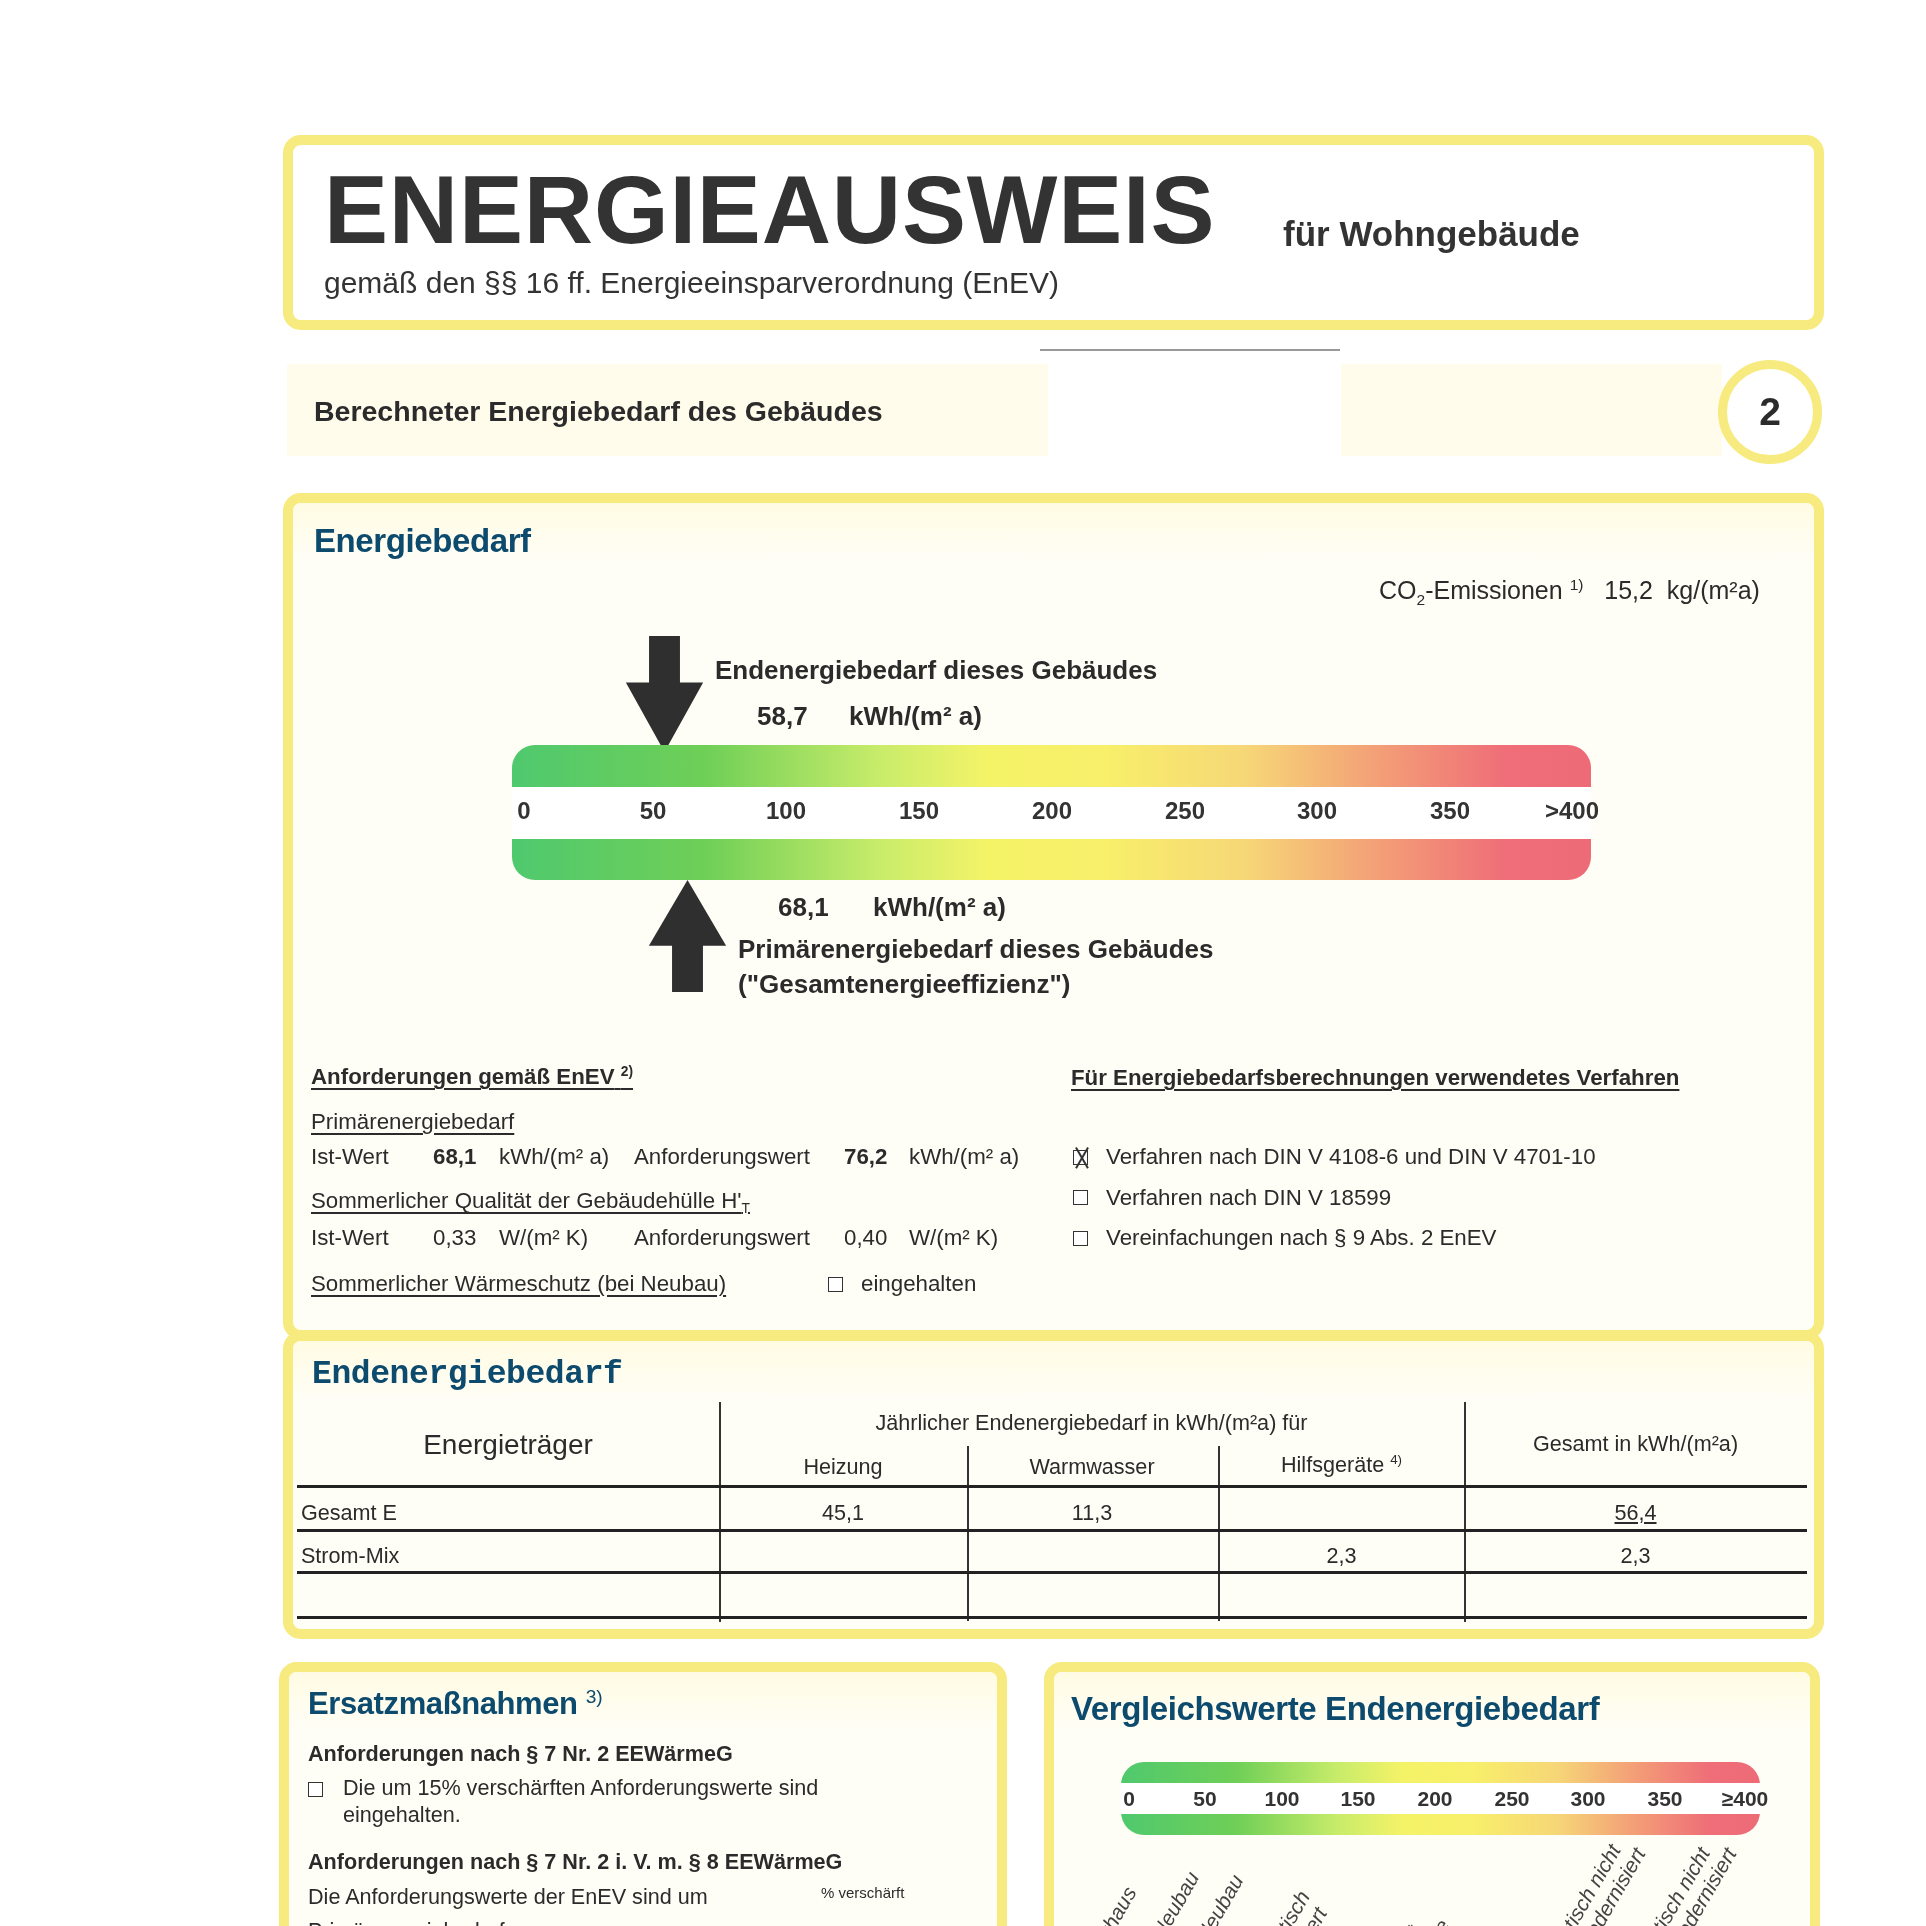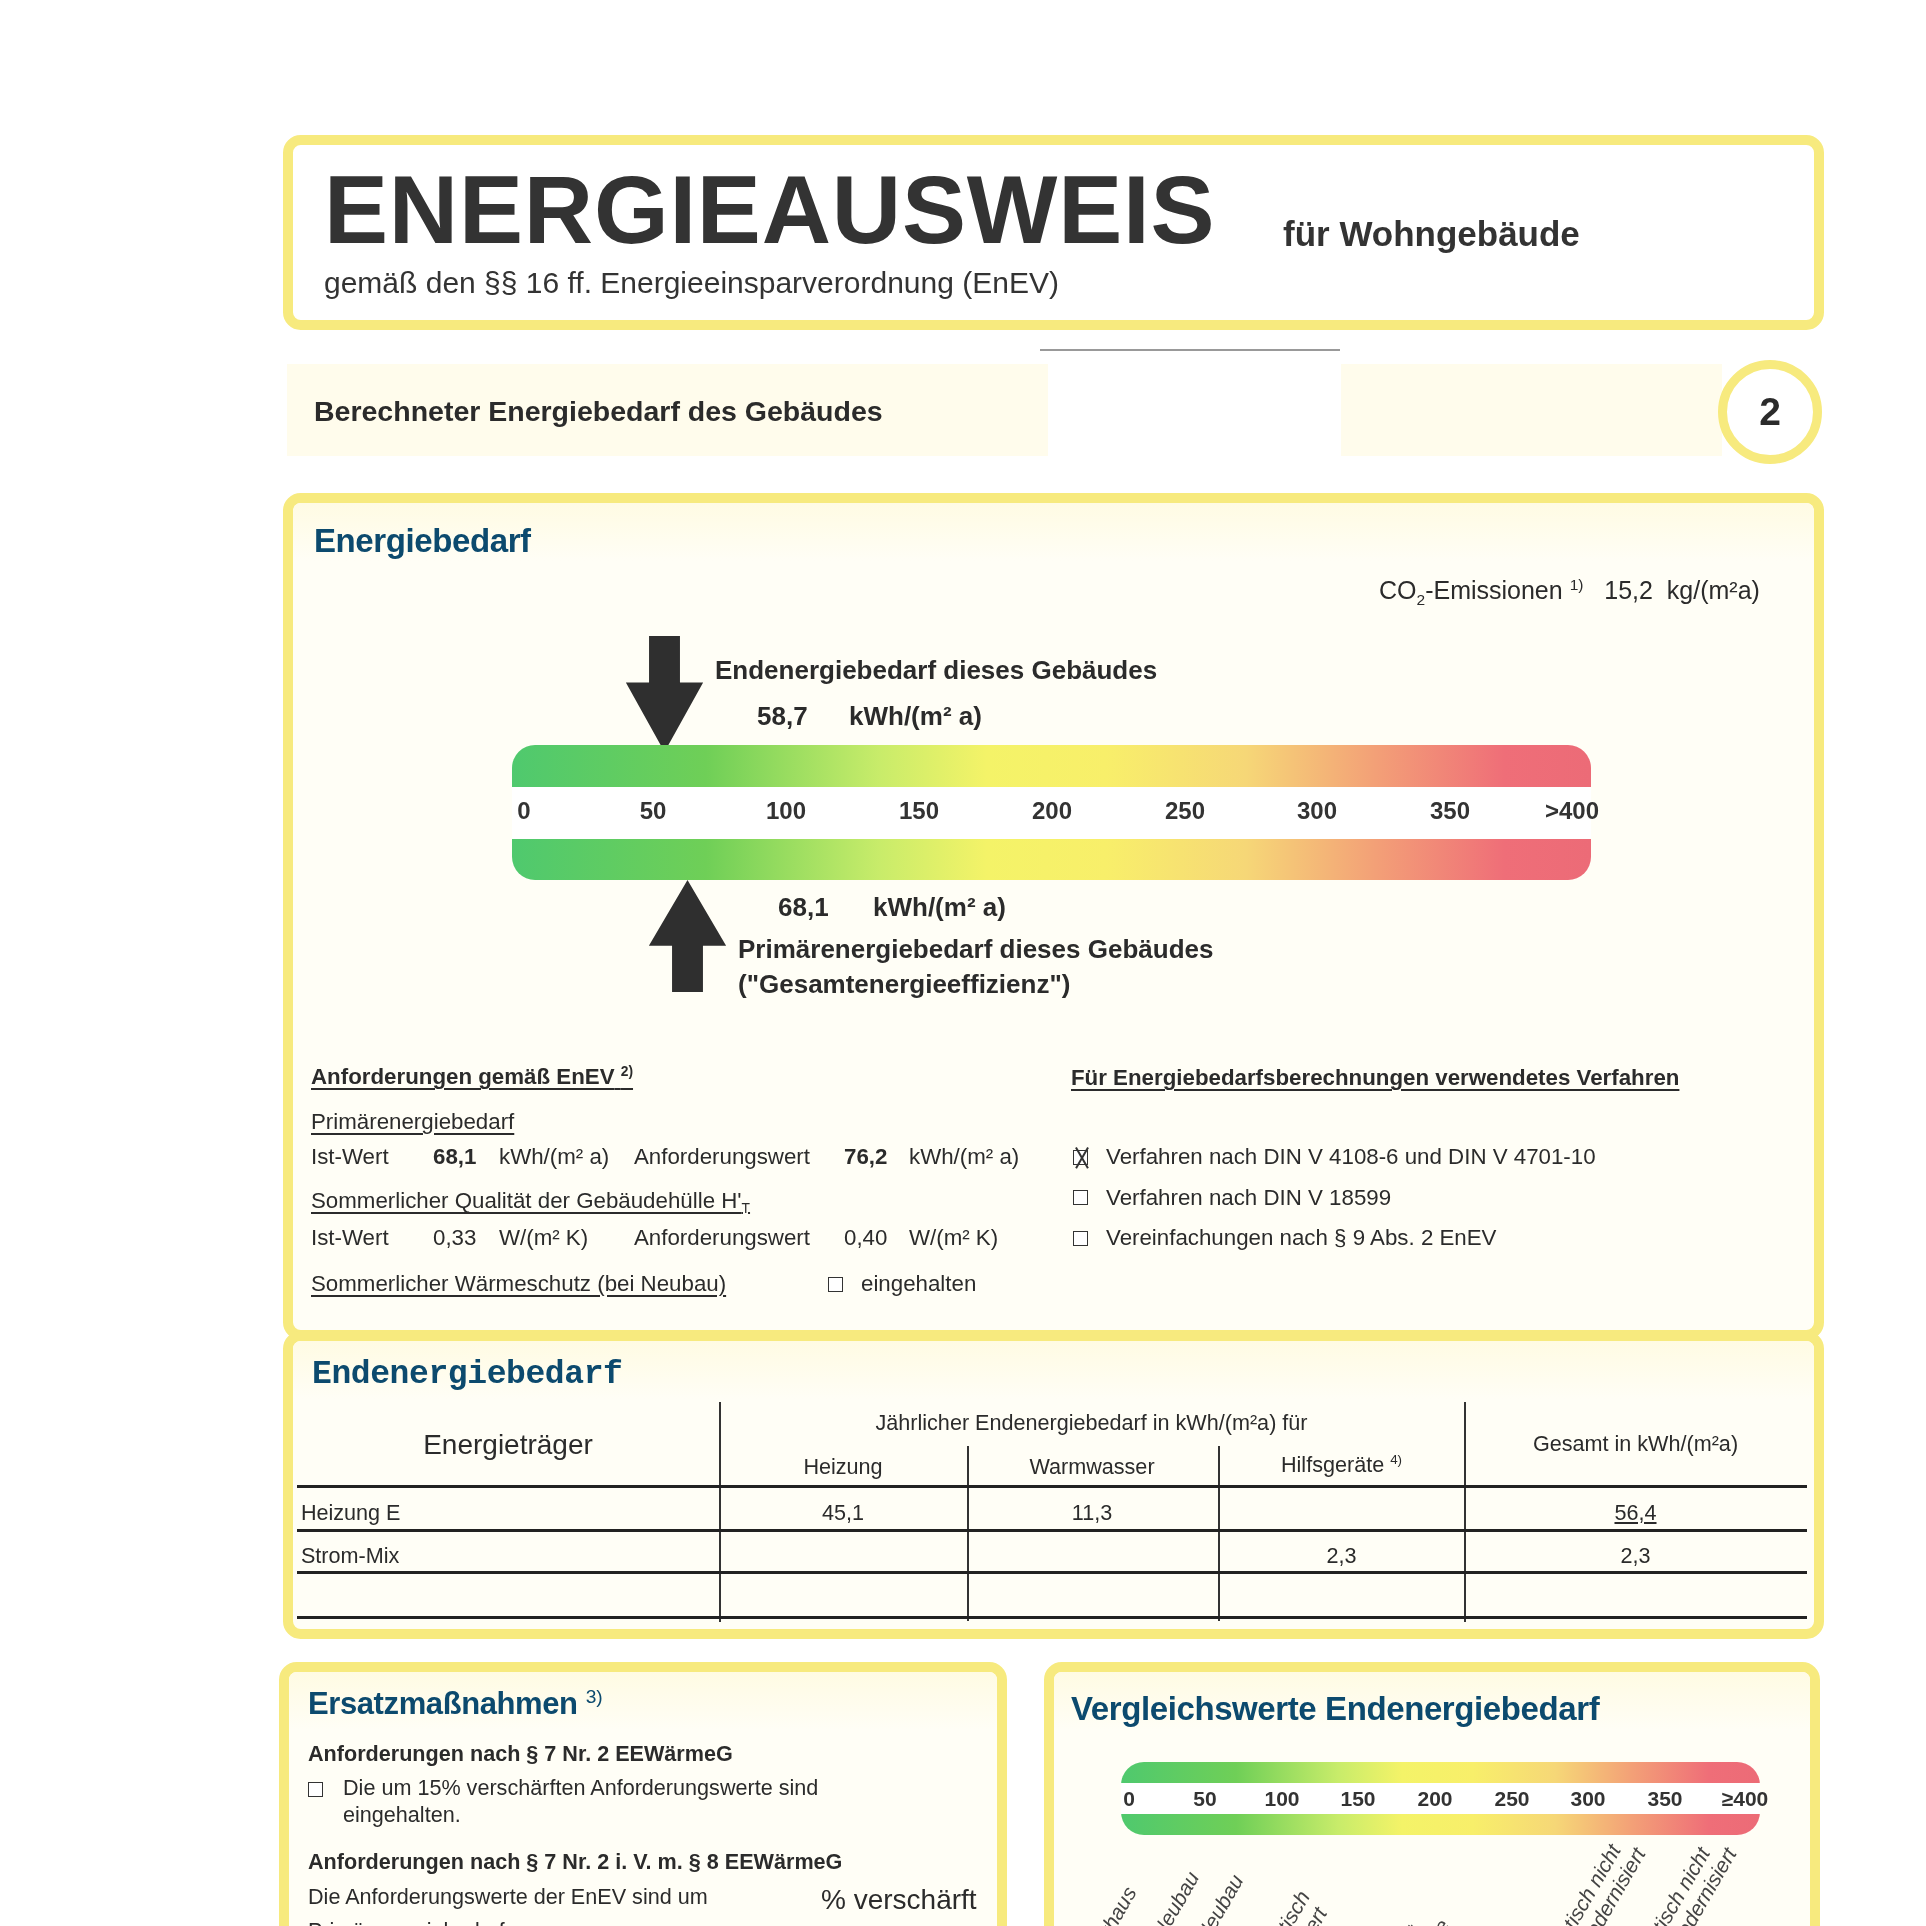--- a/index.html
+++ b/index.html
@@ -127,21 +127,21 @@
 
   <div class="t" style="left:0;width:422px;text-align:center;top:27px;font-size:28px;">Energieträger</div>
   <div class="t" style="left:422px;width:745px;text-align:center;top:7.7px;font-size:21.6px;">Jährlicher Endenergiebedarf in kWh/(m²a) für</div>
   <div class="t" style="left:422px;width:248px;text-align:center;top:52px;font-size:21.6px;">Heizung</div>
   <div class="t" style="left:670px;width:250px;text-align:center;top:52px;font-size:21.6px;">Warmwasser</div>
   <div class="t" style="left:921px;width:247px;text-align:center;top:50px;font-size:21.6px;"><span>Hilfsgeräte</span> <sup>4)</sup></div>
   <div class="t" style="left:1167px;width:343px;text-align:center;top:29px;font-size:21.6px;">Gesamt in kWh/(m²a)</div>
 
   <div id="edRows">
       <div>
-        <div class="t" style="left: 3.9px; width: 416px; text-align: left; top: 98px; font-size: 21.6px;">Heizung E</div>
+        <div class="t" style="left: 3.9px; width: 416px; text-align: left; top: 98px; font-size: 21.6px;">Gesamt E</div>
         <div class="t" style="left: 422px; width: 248px; text-align: center; top: 98px; font-size: 21.6px;">45,1</div>
         <div class="t" style="left: 670px; width: 250px; text-align: center; top: 98px; font-size: 21.6px;">11,3</div>
         <div class="t" style="left: 921px; width: 247px; text-align: center; top: 98px; font-size: 21.6px;"></div>
         <div class="t" style="left: 1167px; width: 343px; text-align: center; top: 98px; font-size: 21.6px; text-decoration: underline;">56,4</div>
       </div>
       <div>
         <div class="t" style="left: 3.9px; width: 416px; text-align: left; top: 141px; font-size: 21.6px;">Strom-Mix</div>
         <div class="t" style="left: 422px; width: 248px; text-align: center; top: 141px; font-size: 21.6px;"></div>
         <div class="t" style="left: 670px; width: 250px; text-align: center; top: 141px; font-size: 21.6px;"></div>
         <div class="t" style="left: 921px; width: 247px; text-align: center; top: 141px; font-size: 21.6px;">2,3</div>
@@ -160,21 +160,21 @@
 <div class="ybox" style="left:279px;top:1662px;width:728px;height:437px;">
     <div class="hdrband"></div>
   </div>
 <div class="sec-title" style="left:308px;top:1678px;font-size:31px;"><span>Ersatzmaßnahmen</span> <sup style="font-weight:normal">3)</sup></div>
 <div class="t b" style="left:308px;top:1741px;font-size:21.6px;">Anforderungen nach § 7 Nr. 2 EEWärmeG</div>
 <div class="chk" style="left:308px;top:1782px;"></div>
 <div class="t" style="left:343px;top:1775px;font-size:21.6px;">Die um 15% verschärften Anforderungswerte sind</div>
 <div class="t" style="left:343px;top:1802px;font-size:21.6px;">eingehalten.</div>
 <div class="t b" style="left:308px;top:1849px;font-size:21.6px;">Anforderungen nach § 7 Nr. 2 i. V. m. § 8 EEWärmeG</div>
 <div class="t" style="left:308px;top:1884px;font-size:21.6px;">Die Anforderungswerte der EnEV sind um</div>
-<div class="t" style="left:821px;top:1884px;font-size:28px;">% verschärft</div>
+<div class="t" style="left:821px;top:1884px;font-size:15px;">% verschärft</div>
 <div class="t u" style="left:308px;top:1918px;font-size:21.6px;">Primärenergiebedarf</div>
 
 <div class="ybox" style="left:1044px;top:1662px;width:776px;height:437px;">
     <div class="hdrband"></div>
   </div>
 <div class="sec-title" style="left:1071px;top:1682px;font-size:33px;">Vergleichswerte Endenergiebedarf</div>
 <div class="bar" style="left:1121px;top:1762px;width:639px;height:73px;">
   <div class="mid" style="top:21px;height:31px;"></div>
 </div>
 <div id="cmpTicks">

